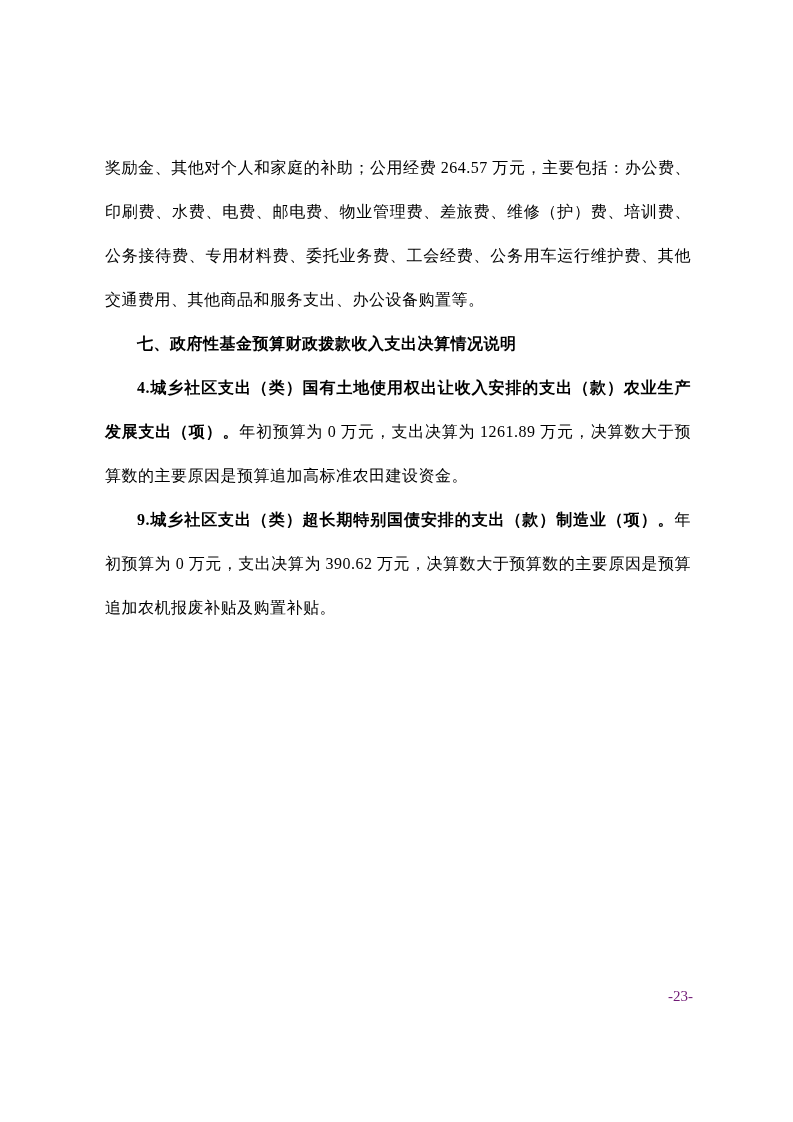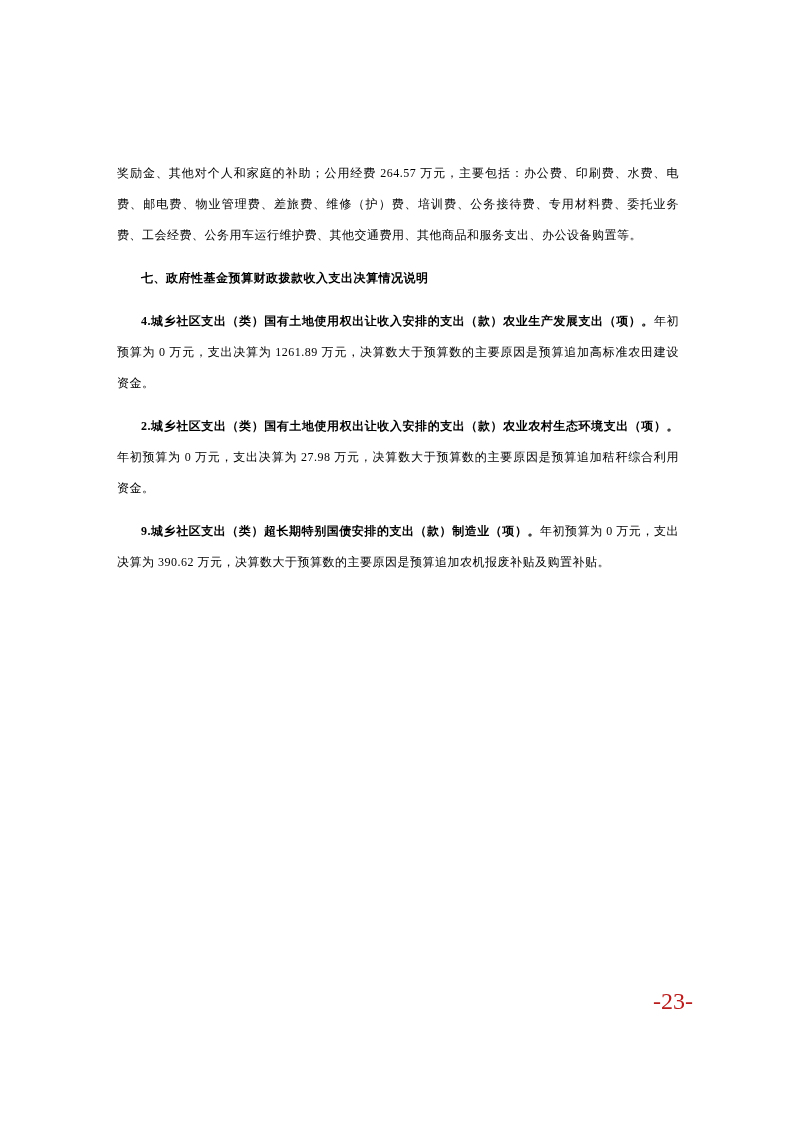--- a/index.html
+++ b/index.html
@@ -17,55 +17,54 @@
     overflow: hidden;
     box-sizing: border-box;
   }
   .content {
     position: absolute;
     top: 146px;
     left: 105px;
     width: 586px;
   }
   .content p {
-    margin: 12px;
-    font-size: 12px;
-    line-height: 31px;
+    margin: 0;
+    font-size: 16px;
+    line-height: 44px;
     text-align: justify;
     letter-spacing: 0.5px;
   }
   .indent {
     text-indent: 2em;
   }
   .bold {
     font-weight: bold;
   }
   .page-number {
     position: absolute;
     top: 988px;
     right: 100px;
-    font-size: 24px;
+    font-size: 15px;
     font-family: "Liberation Serif", "DejaVu Serif", serif;
-    color: #b91c1c;
+    color: #701a75;
   }
 </style>
 </head>
 <body>
 
 <div class="page">
   <div class="content">
 
     <p>奖励金、其他对个人和家庭的补助；公用经费 264.57 万元，主要包括：办公费、印刷费、水费、电费、邮电费、物业管理费、差旅费、维修（护）费、培训费、公务接待费、专用材料费、委托业务费、工会经费、公务用车运行维护费、其他交通费用、其他商品和服务支出、办公设备购置等。</p>
 
     <p class="indent bold">七、政府性基金预算财政拨款收入支出决算情况说明</p>
 
 
     <p class="indent"><span class="bold">4.城乡社区支出（类）国有土地使用权出让收入安排的支出（款）农业生产发展支出（项）。</span><span>年初预算为 0 万元，支出决算为 1261.89 万元，决算数大于预算数的主要原因是预算追加高标准农田建设资金。</span></p>
 
-    <p class="indent"><span class="bold">2.城乡社区支出（类）国有土地使用权出让收入安排的支出（款）农业农村生态环境支出（项）。</span><span>年初预算为 0 万元，支出决算为 27.98 万元，决算数大于预算数的主要原因是预算追加秸秆综合利用资金。</span></p>
 
     <p class="indent"><span class="bold">9.城乡社区支出（类）超长期特别国债安排的支出（款）制造业（项）。</span><span>年初预算为 0 万元，支出决算为 390.62 万元，决算数大于预算数的主要原因是预算追加农机报废补贴及购置补贴。</span></p>
 
 
   </div>
 
   <div class="page-number">-23-</div>
 </div>
 
 </body></html>

